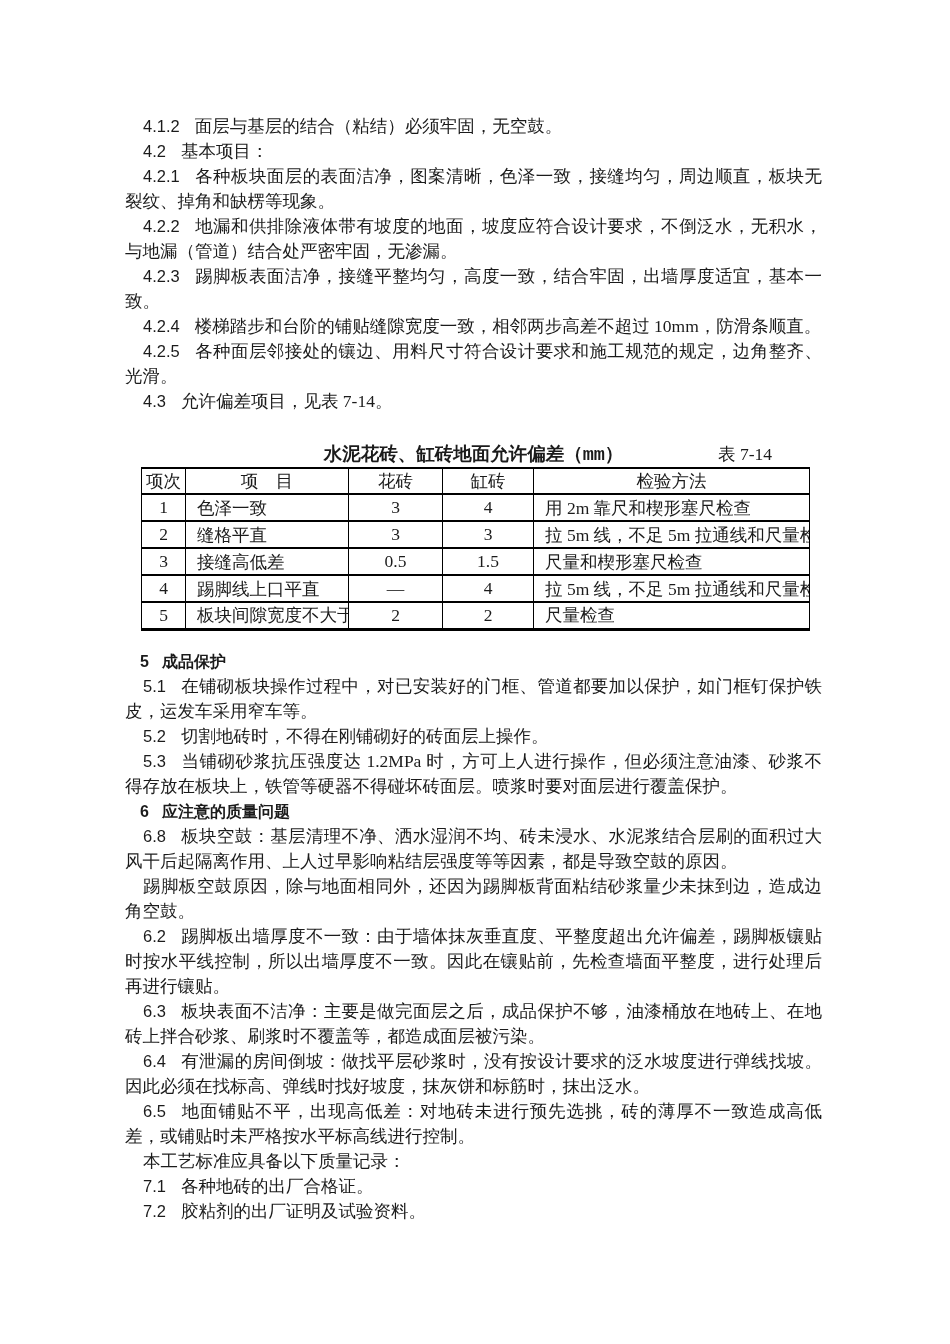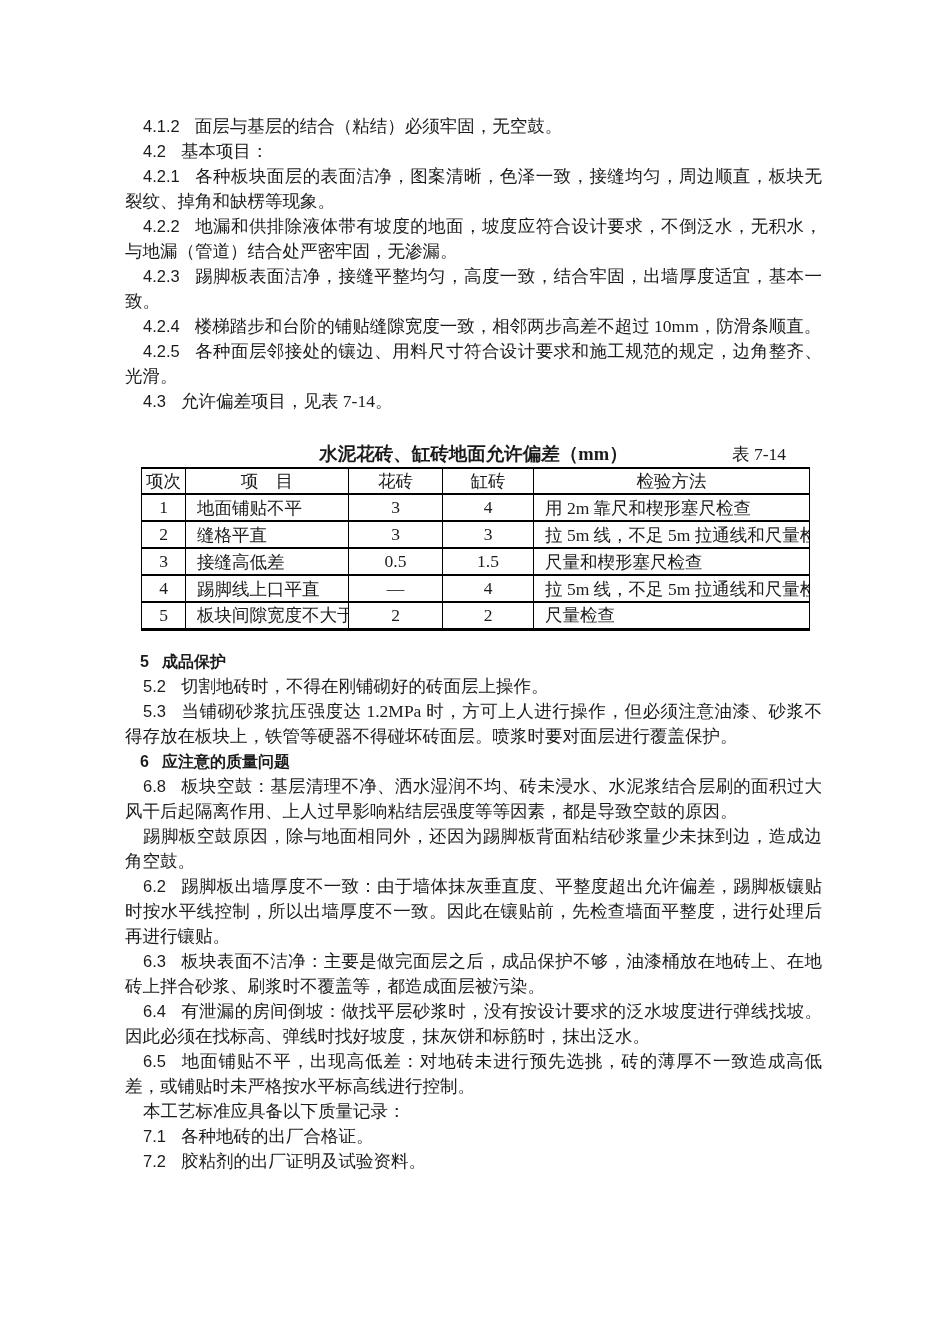--- a/index.html
+++ b/index.html
@@ -21,23 +21,23 @@
   .para .num:empty { margin-right:0; }
   .sec-heading {
     font-size:16px; line-height:25px; font-weight:bold; text-indent:15px;
     font-family:"Liberation Sans","DejaVu Sans",sans-serif;
   }
   .sec-heading .num { margin-right:13px; }
   .sec-heading.gap-top { margin-top:18px; }
   .tbl-caption { position:relative; margin-top:28px; height:25px; line-height:25px; text-align:center; }
   .tbl-title {
     font-weight:bold; font-size:18.5px;
-    font-family:Liberation Serif, serif;
+    font-family:Liberation Mono, monospace;
   }
-  .tbl-label { position:absolute; right:36px; top:0; font-size:17.5px;font-family:Liberation Serif, serif; }
+  .tbl-label { position:absolute; right:50px; top:0; font-size:17.5px;font-family:Liberation Serif, serif; }
   table.spec { border-collapse:collapse; width:668px; margin-left:16px; table-layout:fixed; }
   table.spec th, table.spec td {
     border:1px solid #000; font-weight:normal; font-size:17.5px;
     vertical-align:middle; overflow:hidden; white-space:nowrap;
   }
   table.spec th { border-top:2px solid #000; border-bottom:2.5px solid #000; height:23px; text-align:center; }
   table.spec td { border-bottom:2px solid #000; height:27px; }
   table.spec tr.last td { border-bottom:3px solid #000; }
   td.c { text-align:center; }
   td.l { text-align:left; padding-left:11px; }
@@ -73,21 +73,21 @@
       <tbody>
           <tr>
         <th>项次</th>
         <th>项　目</th>
         <th>花砖</th>
         <th>缸砖</th>
         <th>检验方法</th>
       </tr>
       <tr>
         <td class="c">1</td>
-        <td class="l">地面铺贴不平</td>
+        <td class="l">色泽一致</td>
         <td class="c">3</td>
         <td class="c">4</td>
         <td class="l">用 2m 靠尺和楔形塞尺检查</td>
       </tr>
       <tr>
         <td class="c">2</td>
         <td class="l">缝格平直</td>
         <td class="c">3</td>
         <td class="c">3</td>
         <td class="l">拉 5m 线，不足 5m 拉通线和尺量检查</td>
@@ -110,20 +110,21 @@
         <td class="c">5</td>
         <td class="l">板块间隙宽度不大于</td>
         <td class="c">2</td>
         <td class="c">2</td>
         <td class="l">尺量检查</td>
       </tr>
     </tbody>
       </table>
 
     <p class="sec-heading gap-top"><span class="num">5</span><span>成品保护</span></p>
+    <p class="para"><span class="num">5.1</span><span>在铺砌板块操作过程中，对已安装好的门框、管道都要加以保护，如门框钉保护铁皮，运发车采用窄车等。</span></p>
     <p class="para"><span class="num">5.2</span><span>切割地砖时，不得在刚铺砌好的砖面层上操作。</span></p>
     <p class="para"><span class="num">5.3</span><span>当铺砌砂浆抗压强度达 1.2MPa 时，方可上人进行操作，但必须注意油漆、砂浆不得存放在板块上，铁管等硬器不得碰坏砖面层。喷浆时要对面层进行覆盖保护。</span></p>
 
     <p class="sec-heading"><span class="num">6</span><span>应注意的质量问题</span></p>
     <p class="para"><span class="num">6.8</span><span>板块空鼓：基层清理不净、洒水湿润不均、砖未浸水、水泥浆结合层刷的面积过大风干后起隔离作用、上人过早影响粘结层强度等等因素，都是导致空鼓的原因。</span></p>
     <p class="para"><span class="num"></span><span>踢脚板空鼓原因，除与地面相同外，还因为踢脚板背面粘结砂浆量少未抹到边，造成边角空鼓。</span></p>
     <p class="para"><span class="num">6.2</span><span>踢脚板出墙厚度不一致：由于墙体抹灰垂直度、平整度超出允许偏差，踢脚板镶贴时按水平线控制，所以出墙厚度不一致。因此在镶贴前，先检查墙面平整度，进行处理后再进行镶贴。</span></p>
     <p class="para"><span class="num">6.3</span><span>板块表面不洁净：主要是做完面层之后，成品保护不够，油漆桶放在地砖上、在地砖上拌合砂浆、刷浆时不覆盖等，都造成面层被污染。</span></p>
     <p class="para"><span class="num">6.4</span><span>有泄漏的房间倒坡：做找平层砂浆时，没有按设计要求的泛水坡度进行弹线找坡。因此必须在找标高、弹线时找好坡度，抹灰饼和标筋时，抹出泛水。</span></p>
     <p class="para"><span class="num">6.5</span><span>地面铺贴不平，出现高低差：对地砖未进行预先选挑，砖的薄厚不一致造成高低差，或铺贴时未严格按水平标高线进行控制。</span></p>

